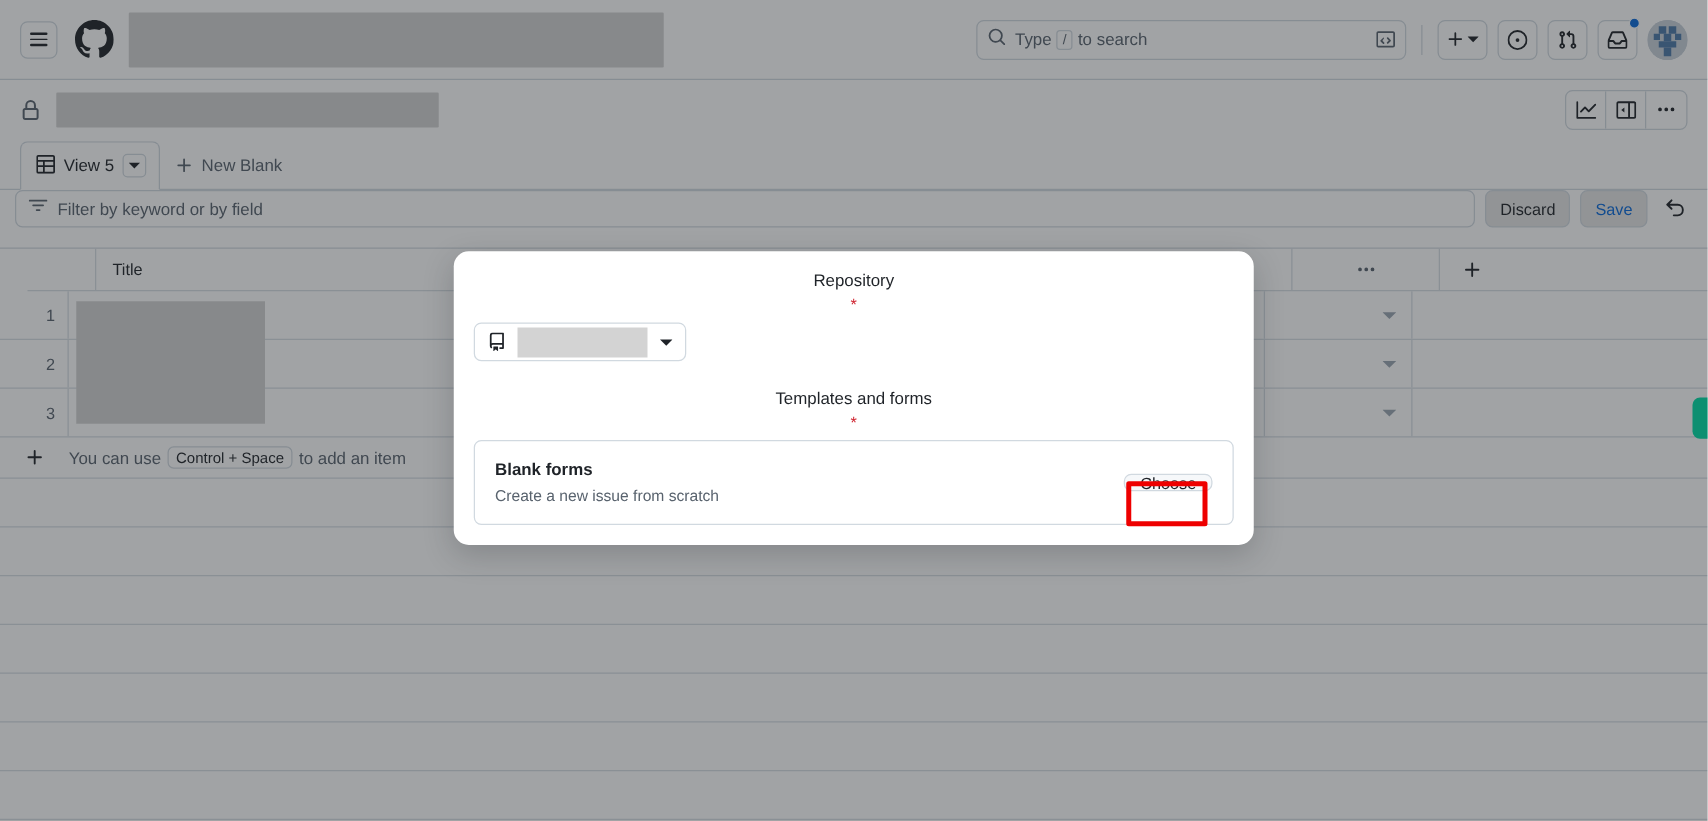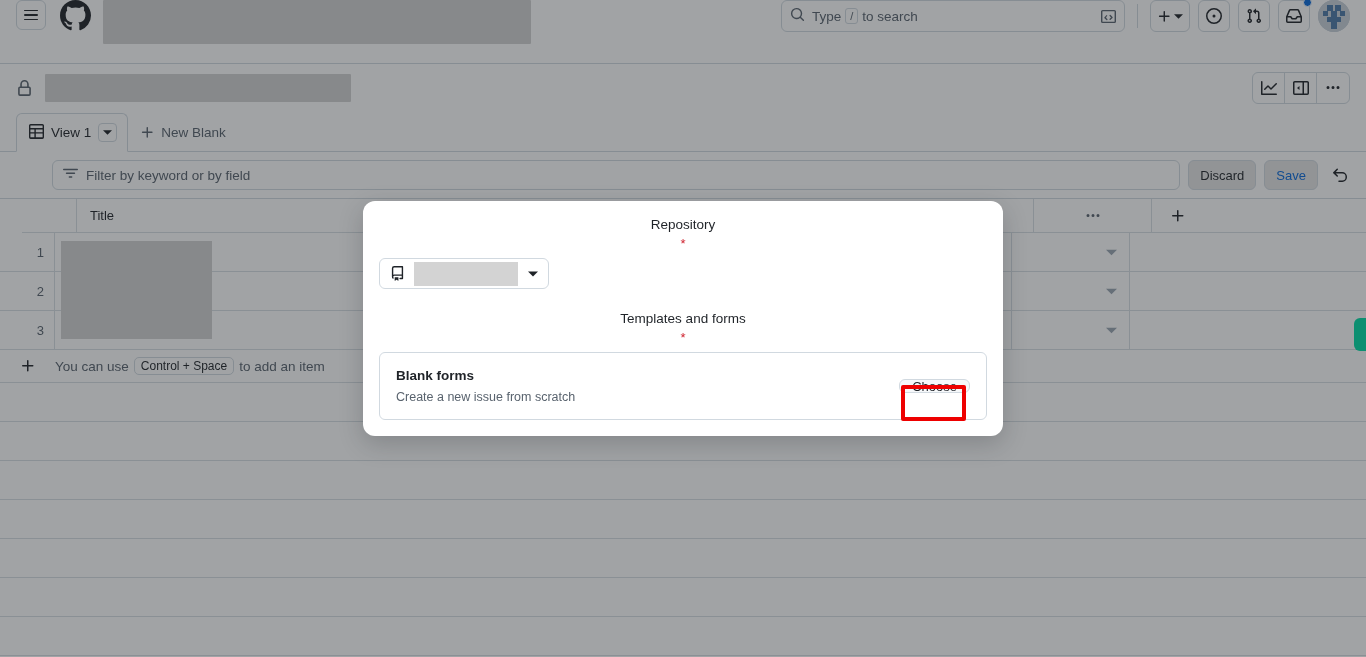--- a/index.html
+++ b/index.html
@@ -10,21 +10,21 @@
     overflow: hidden;
   }
 
   
   #page { position: absolute; inset: 0; background: #ffffff; }
 
   
   .gh-header {
     height: 64px; width: 100%;
     background: #ffffff;
-    display: flex; align-items: flex-start;
+    display: flex; align-items: center;
     padding: 0 16px;
     border-bottom: 1px solid #d1d9e0;
   }
   .hamburger {
     width: 30px; height: 30px; border: 1px solid #d1d9e0; border-radius: 6px;
     display: flex; flex-direction: column; justify-content: center; align-items: center; gap: 3px;
     background: #fff; cursor: pointer;
   }
   .hamburger span { display: block; width: 14px; height: 1.6px; background: #1f2328; border-radius: 1px; }
   .gh-logo { margin-left: 14px; display: flex; align-items: center; }
@@ -87,21 +87,21 @@
   .tab-caret {
     width: 19px; height: 19px; border: 1px solid #d1d9e0; border-radius: 4px;
     display: flex; align-items: center; justify-content: center; cursor: pointer; background: #fff;
   }
   .newview {
     display: flex; align-items: center; gap: 6px; height: 38px; padding: 0 12px;
     font-size: 13.5px; color: #59636e; cursor: pointer;
   }
 
   
-  .filter-row { height: 46px; display: flex; align-items: center; padding: 0 12px; gap: 8px; background: #fff; margin-left: 40px; }
+  .filter-row { height: 46px; display: flex; padding: 0 12px; gap: 8px; background: #fff; }
   .filter-input {
     flex: 1; height: 30px; border: 1px solid #d1d9e0; border-radius: 6px; background: #fff;
     display: flex; align-items: center; gap: 8px; padding: 0 10px; cursor: text;
   }
   .filter-placeholder { font-size: 13.5px; color: #59636e; }
   .btn-plain {
     height: 30px; padding: 0 11px; border: 1px solid #d1d9e0; border-radius: 6px;
     background: #e5e5e5; font-size: 13px; color: #1f2328; cursor: pointer;
     display: flex; align-items: center;
   }
@@ -307,21 +307,21 @@
     </div>
   </div>
 
   <div class="tabs-row">
     <div class="tab">
       <span>
         <svg width="15" height="15" viewBox="0 0 16 16" fill="#1f2328">
             <path d="M1.75 0h12.5C15.216 0 16 .784 16 1.75v12.5A1.75 1.75 0 0 1 14.25 16H1.75A1.75 1.75 0 0 1 0 14.25V1.75C0 .784.784 0 1.75 0ZM1.5 1.75v2.5h13v-2.5a.25.25 0 0 0-.25-.25H1.75a.25.25 0 0 0-.25.25Zm0 4v3h4.25v-3Zm5.75 0v3h7.25v-3Zm7.25 4.5H7.25v4h7a.25.25 0 0 0 .25-.25Zm-8.75 4v-4H1.5v3.75c0 .138.112.25.25.25Z"></path>
           </svg>
       </span>
-      <span>View 1</span>
+      <span>View 5</span>
       <span class="tab-caret">
         <svg width="9" height="9" viewBox="0 0 8 8" fill="#1f2328">
             <path d="M0 2h8L4 6Z"></path>
           </svg>
       </span>
     </div>
     <div class="newview">
       <svg width="15" height="15" viewBox="0 0 16 16" fill="#59636e">
           <path d="M7.75 2a.75.75 0 0 1 .75.75V7h4.25a.75.75 0 0 1 0 1.5H8.5v4.25a.75.75 0 0 1-1.5 0V8.5H2.75a.75.75 0 0 1 0-1.5H7V2.75A.75.75 0 0 1 7.75 2Z"></path>
         </svg>

